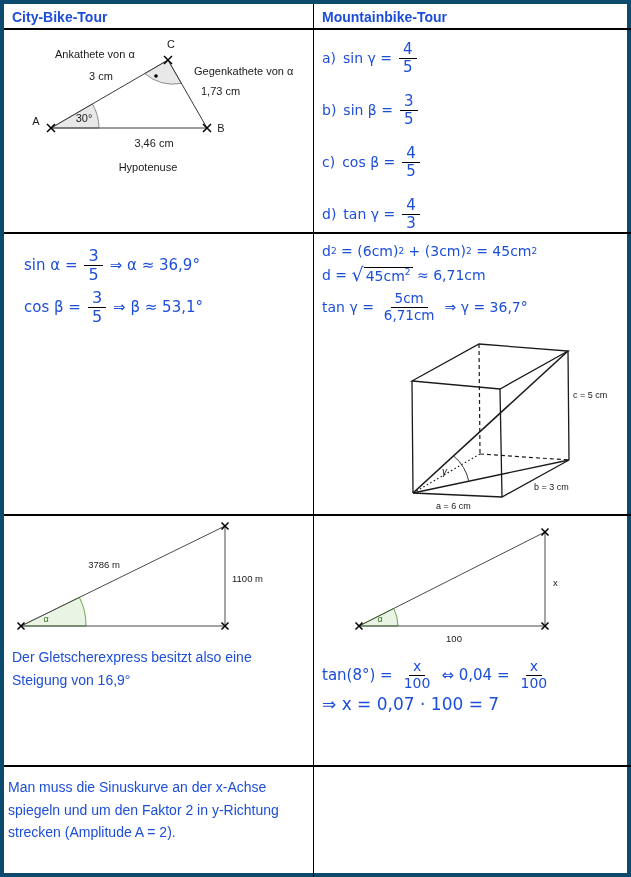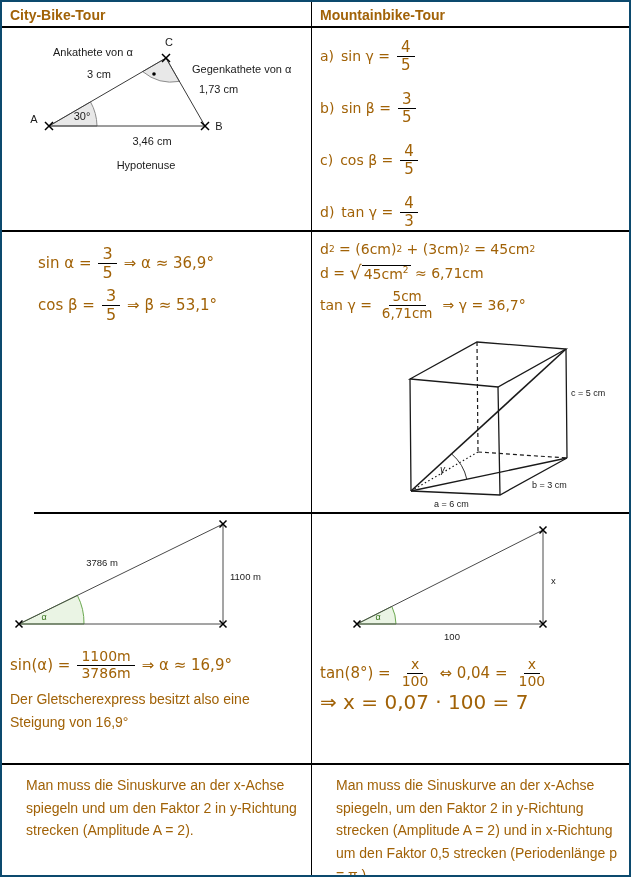--- a/index.html
+++ b/index.html
@@ -1,19 +1,19 @@
 <!DOCTYPE html>
 <html><head>
 <meta charset="utf-8">
 <style>
   html,body { margin:0; padding:0; background:#fff; }
   #page {
     width:631px; height:877px; box-sizing:border-box;
-    border:2px solid #0c4a6e; background:#fff;
-    font-family:"Liberation Sans", sans-serif; color:#a16207;
+    border:4px solid #0c4a6e; background:#fff;
+    font-family:"Liberation Sans", sans-serif; color:#1d4ed8;
     display:grid;
     grid-template-columns:310px 317px;
     grid-template-rows:26px 204px 282px 251px 110px;
   }
   .cell { box-sizing:border-box; border-bottom:2px solid #000; position:relative; overflow:hidden; }
   .cell.lcol { border-right:1px solid #000; }
   .cell.lastrow { border-bottom:none; }
   .hcell { font-weight:bold; font-size:14px; padding:5px 8px 0 8px; }
 
   
@@ -22,41 +22,41 @@
   .frac .num { padding:0 4px; border-bottom:1px solid #000; }
   .frac .den { padding:0 4px; }
   sup.msup { font-size:9px; line-height:0; vertical-align:6px; }
 
   
   .r1-right { padding:2px 0 0 8px; }
   .fitem { height:52px; font-size:14px; gap:7px; }
   .fitem .frac { font-size:15px; }
 
   
-  .r2-left { padding:10px 0 0 4px;margin-left:32px; }
+  .r2-left { padding:10px 0 0 20px; }
   .r2-left .formula { height:42px; font-size:15px; gap:7px; }
   .r2-left .frac { font-size:16px; }
 
   
   .r2-right { padding:6px 0 0 8px; }
   .f-line { font-family:"DejaVu Sans", sans-serif; font-size:14px; height:22px; display:flex; align-items:center; white-space:pre; }
   .f-line.taller { height:26px; }
   .f-line.fracline { height:38px; gap:6px; }
   .f-line .frac { font-size:13.5px; }
   .rad-sign { font-size:19px; transform:translateY(-1px); }
   .rad-box { border-top:1px solid #000; padding:0 2px; }
 
   
   .r3 .formula { margin:6px 0 0 8px; font-size:15px; gap:7px; height:38px; }
   .r3 .frac { font-size:14px; }
-  .r3 .f-line { margin-left:8px; height:20px; font-size:20px; }
+  .r3 .f-line { margin-left:8px; height:20px; font-size:17px; }
   .para { font-size:14px; line-height:22.5px; margin:4px 8px 0 8px; }
 
   
-  .r4 { padding:9px 8px 0 24px; }
+  .r4 { padding:9px 8px 0 4px; }
   .r4 .para { margin:0; }
 
   svg text { font-family:"Liberation Sans", sans-serif; }
   .tri-line { fill:none; stroke:#3a3a3a; stroke-width:1; }
   .thin-line { fill:none; stroke:#4a4a4a; stroke-width:1; }
   .xmark { stroke:#000; stroke-width:1.5; fill:none; }
   .sector-gray { stroke:#8c8c8c; stroke-width:1; }
   .sector-green { stroke:#6aa84f; stroke-width:1; }
   .cub-solid { fill:none; stroke:#1a1a1a; stroke-width:1.3; }
   .cub-diag { fill:none; stroke:#1a1a1a; stroke-width:1.6; }
@@ -182,28 +182,20 @@
     <svg width="300" height="120" viewBox="0 0 300 120" style="margin-top:2px">
       <path class="sector-green" d="M82 108 Q82.3 92.9 75.4 79.4 L17 108 Z" fill="#eaf4e4"></path>
       <path class="thin-line" d="M17 108 L221 8 L221 108 Z"></path>
       <path class="xmark" transform="translate(17,108)" d="M-3.5 -3.5 L3.5 3.5 M-3.5 3.5 L3.5 -3.5"></path>
       <path class="xmark" transform="translate(221,8)" d="M-3.5 -3.5 L3.5 3.5 M-3.5 3.5 L3.5 -3.5"></path>
       <path class="xmark" transform="translate(221,108)" d="M-3.5 -3.5 L3.5 3.5 M-3.5 3.5 L3.5 -3.5"></path>
       <text x="42" y="104" font-size="9" text-anchor="middle" class="green-label">α</text>
       <text x="100" y="50" font-size="9.5" text-anchor="middle" class="diag-label">3786 m</text>
       <text x="228" y="64" font-size="9.5" class="diag-label">1100 m</text>
     </svg>
-    <div class="formula">
-      <span>sin(α) =</span>
-      <span class="frac">
-          <span class="num">1100m</span>
-          <span class="den">3786m</span>
-        </span>
-      <span>⇒ α ≈ 16,9°</span>
-    </div>
     <p class="para">Der Gletscherexpress besitzt also eine Steigung von 16,9°</p>
   </div>
 
   <div class="cell r3">
     <svg width="300" height="130" viewBox="0 0 300 130">
       <path class="sector-green" d="M84 110 Q83.9 100.7 79.8 92.4 L45 110 Z" fill="#eaf4e4"></path>
       <path class="thin-line" d="M45 110 L231 16 L231 110 Z"></path>
       <path class="xmark" transform="translate(45,110)" d="M-3.5 -3.5 L3.5 3.5 M-3.5 3.5 L3.5 -3.5"></path>
       <path class="xmark" transform="translate(231,16)" d="M-3.5 -3.5 L3.5 3.5 M-3.5 3.5 L3.5 -3.5"></path>
       <path class="xmark" transform="translate(231,110)" d="M-3.5 -3.5 L3.5 3.5 M-3.5 3.5 L3.5 -3.5"></path>
@@ -222,17 +214,14 @@
           <span class="num">x</span>
           <span class="den">100</span>
         </span>
     </div>
     <div class="f-line">⇒ x = 0,07 · 100 = 7</div>
   </div>
 
   <div class="cell lcol lastrow r4">
     <p class="para">Man muss die Sinuskurve an der x-Achse spiegeln und um den Faktor 2 in y-Richtung strecken (Amplitude A = 2).</p>
   </div>
-  <div class="cell lastrow r4">
-    <p class="para">Man muss die Sinuskurve an der x-Achse spiegeln, um den Faktor 2 in y-Richtung strecken (Amplitude A = 2) und in x-Richtung um den Faktor 0,5 strecken (Periodenlänge p = π ).</p>
-  </div>
 
 </div>
 
 </body></html>

